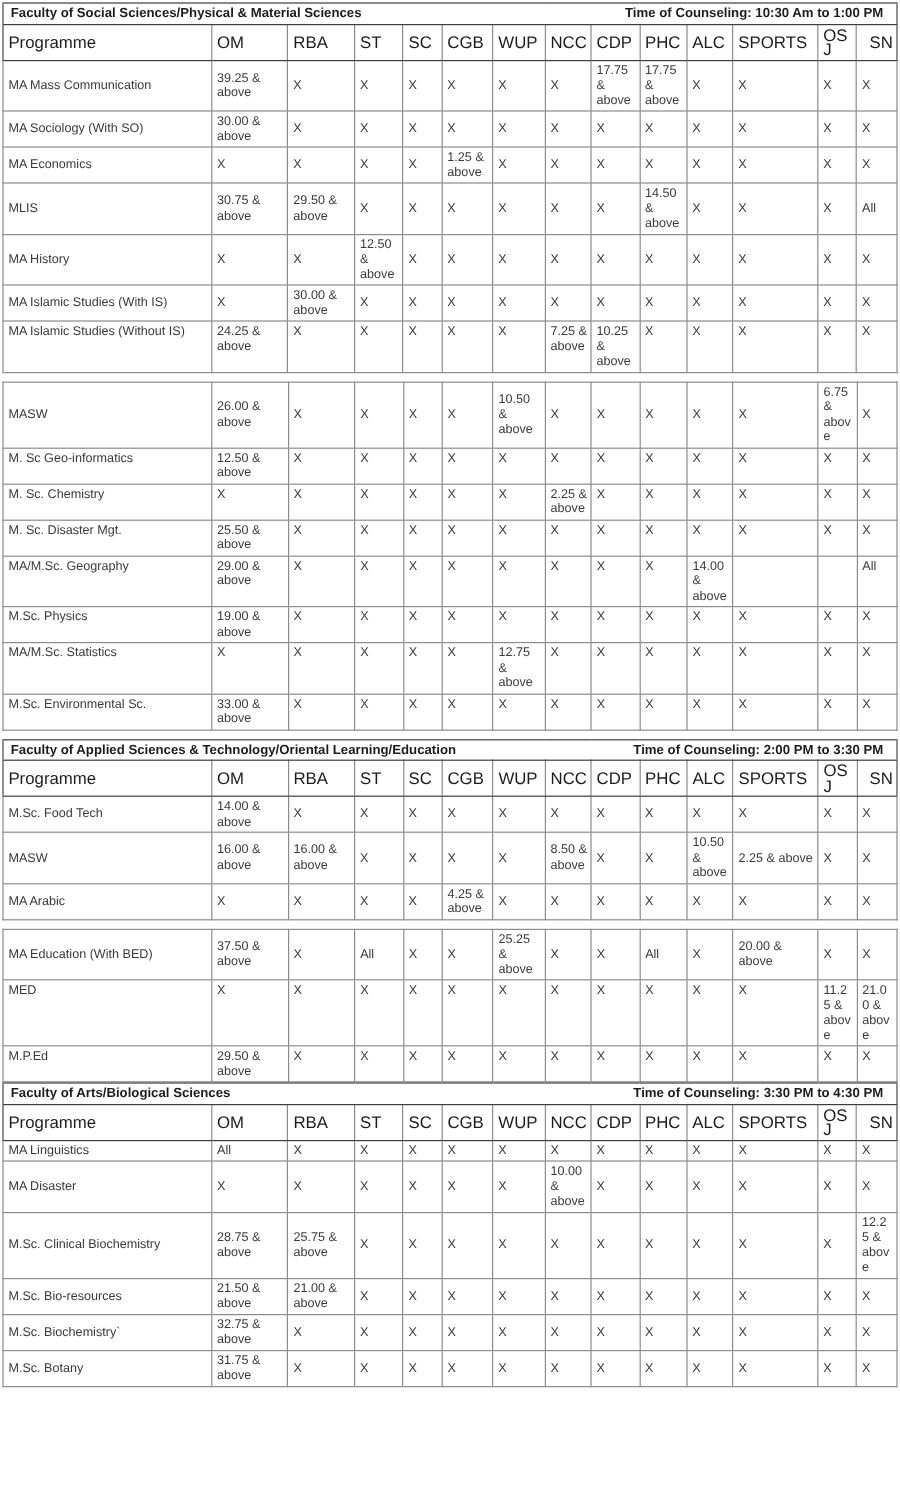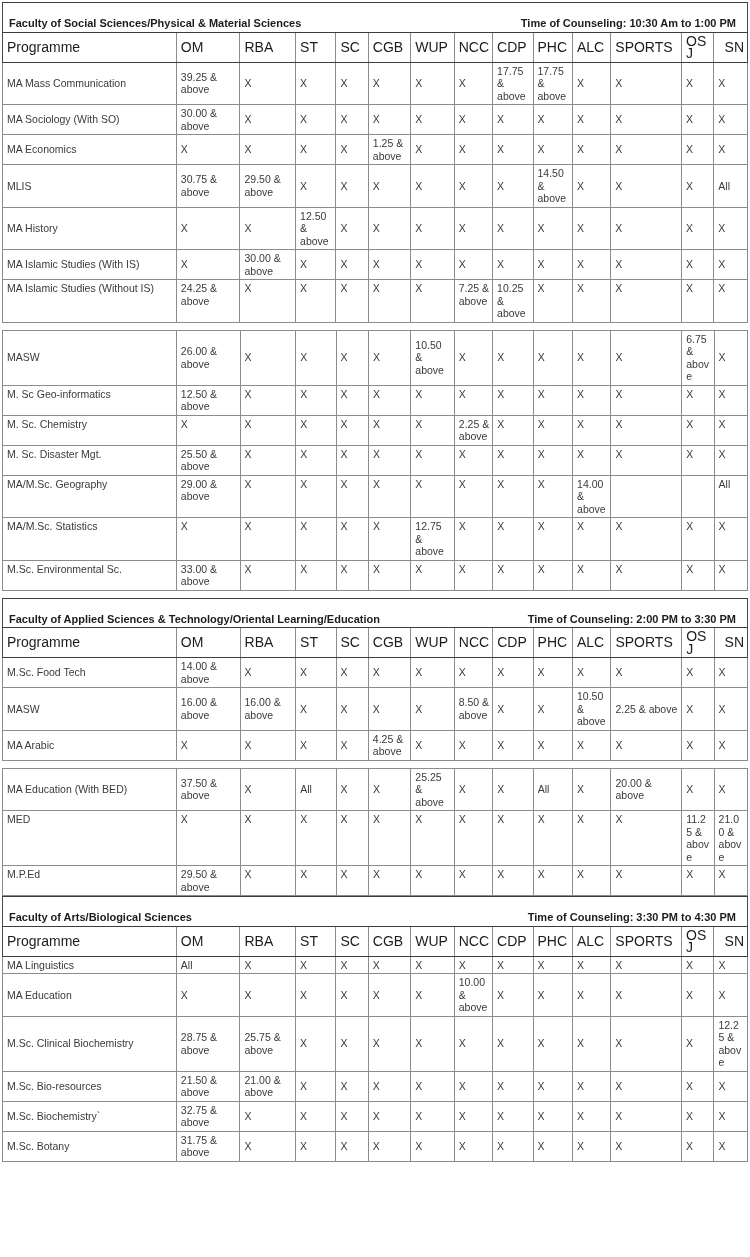--- a/index.html
+++ b/index.html
@@ -58,21 +58,21 @@
     justify-content: space-between;
     align-items: baseline;
     width: 100%;
   }
   .faculty-name, .faculty-time {
     font-weight: bold;
     font-size: 11px;
     color: #1c1c1c;
     white-space: nowrap;
   }
-  .faculty-time { padding-right: 6px; margin-top: 12px; }
+  .faculty-time { padding-right: 6px; }
 
   
   tr.col-head td {
     font-weight: normal;
     font-size: 14px;
     color: #1c1c1c;
     border-top: 1px solid #3d3d3d;
     border-bottom: 1px solid #3d3d3d;
     padding-top: 2px;
     padding-bottom: 2px;
@@ -363,20 +363,36 @@
             <td class="mark">X</td>
             <td class="mark">X</td>
             <td class="mark">X</td>
             <td class="mark">X</td>
             <td class="val">14.00 &amp; above</td>
             <td class="val"></td>
             <td class="val"></td>
             <td class="val last">All</td>
           </tr>
           <tr class="data-row top">
+            <td class="prog">M.Sc. Physics</td>
+            <td class="val">19.00 &amp; above</td>
+            <td class="mark">X</td>
+            <td class="mark">X</td>
+            <td class="mark">X</td>
+            <td class="mark">X</td>
+            <td class="mark">X</td>
+            <td class="mark">X</td>
+            <td class="mark">X</td>
+            <td class="mark">X</td>
+            <td class="mark">X</td>
+            <td class="mark">X</td>
+            <td class="mark">X</td>
+            <td class="mark last">X</td>
+          </tr>
+          <tr class="data-row top">
             <td class="prog">MA/M.Sc. Statistics</td>
             <td class="mark">X</td>
             <td class="mark">X</td>
             <td class="mark">X</td>
             <td class="mark">X</td>
             <td class="mark">X</td>
             <td class="val">12.75 &amp; above</td>
             <td class="mark">X</td>
             <td class="mark">X</td>
             <td class="mark">X</td>
@@ -615,21 +631,21 @@
             <td class="mark">X</td>
             <td class="mark">X</td>
             <td class="mark">X</td>
             <td class="mark">X</td>
             <td class="mark">X</td>
             <td class="mark">X</td>
             <td class="mark">X</td>
             <td class="mark last">X</td>
           </tr>
           <tr class="data-row">
-            <td class="prog">MA Education</td>
+            <td class="prog">MA Disaster</td>
             <td class="mark">X</td>
             <td class="mark">X</td>
             <td class="mark">X</td>
             <td class="mark">X</td>
             <td class="mark">X</td>
             <td class="mark">X</td>
             <td class="val">10.00 &amp; above</td>
             <td class="mark">X</td>
             <td class="mark">X</td>
             <td class="mark">X</td>

